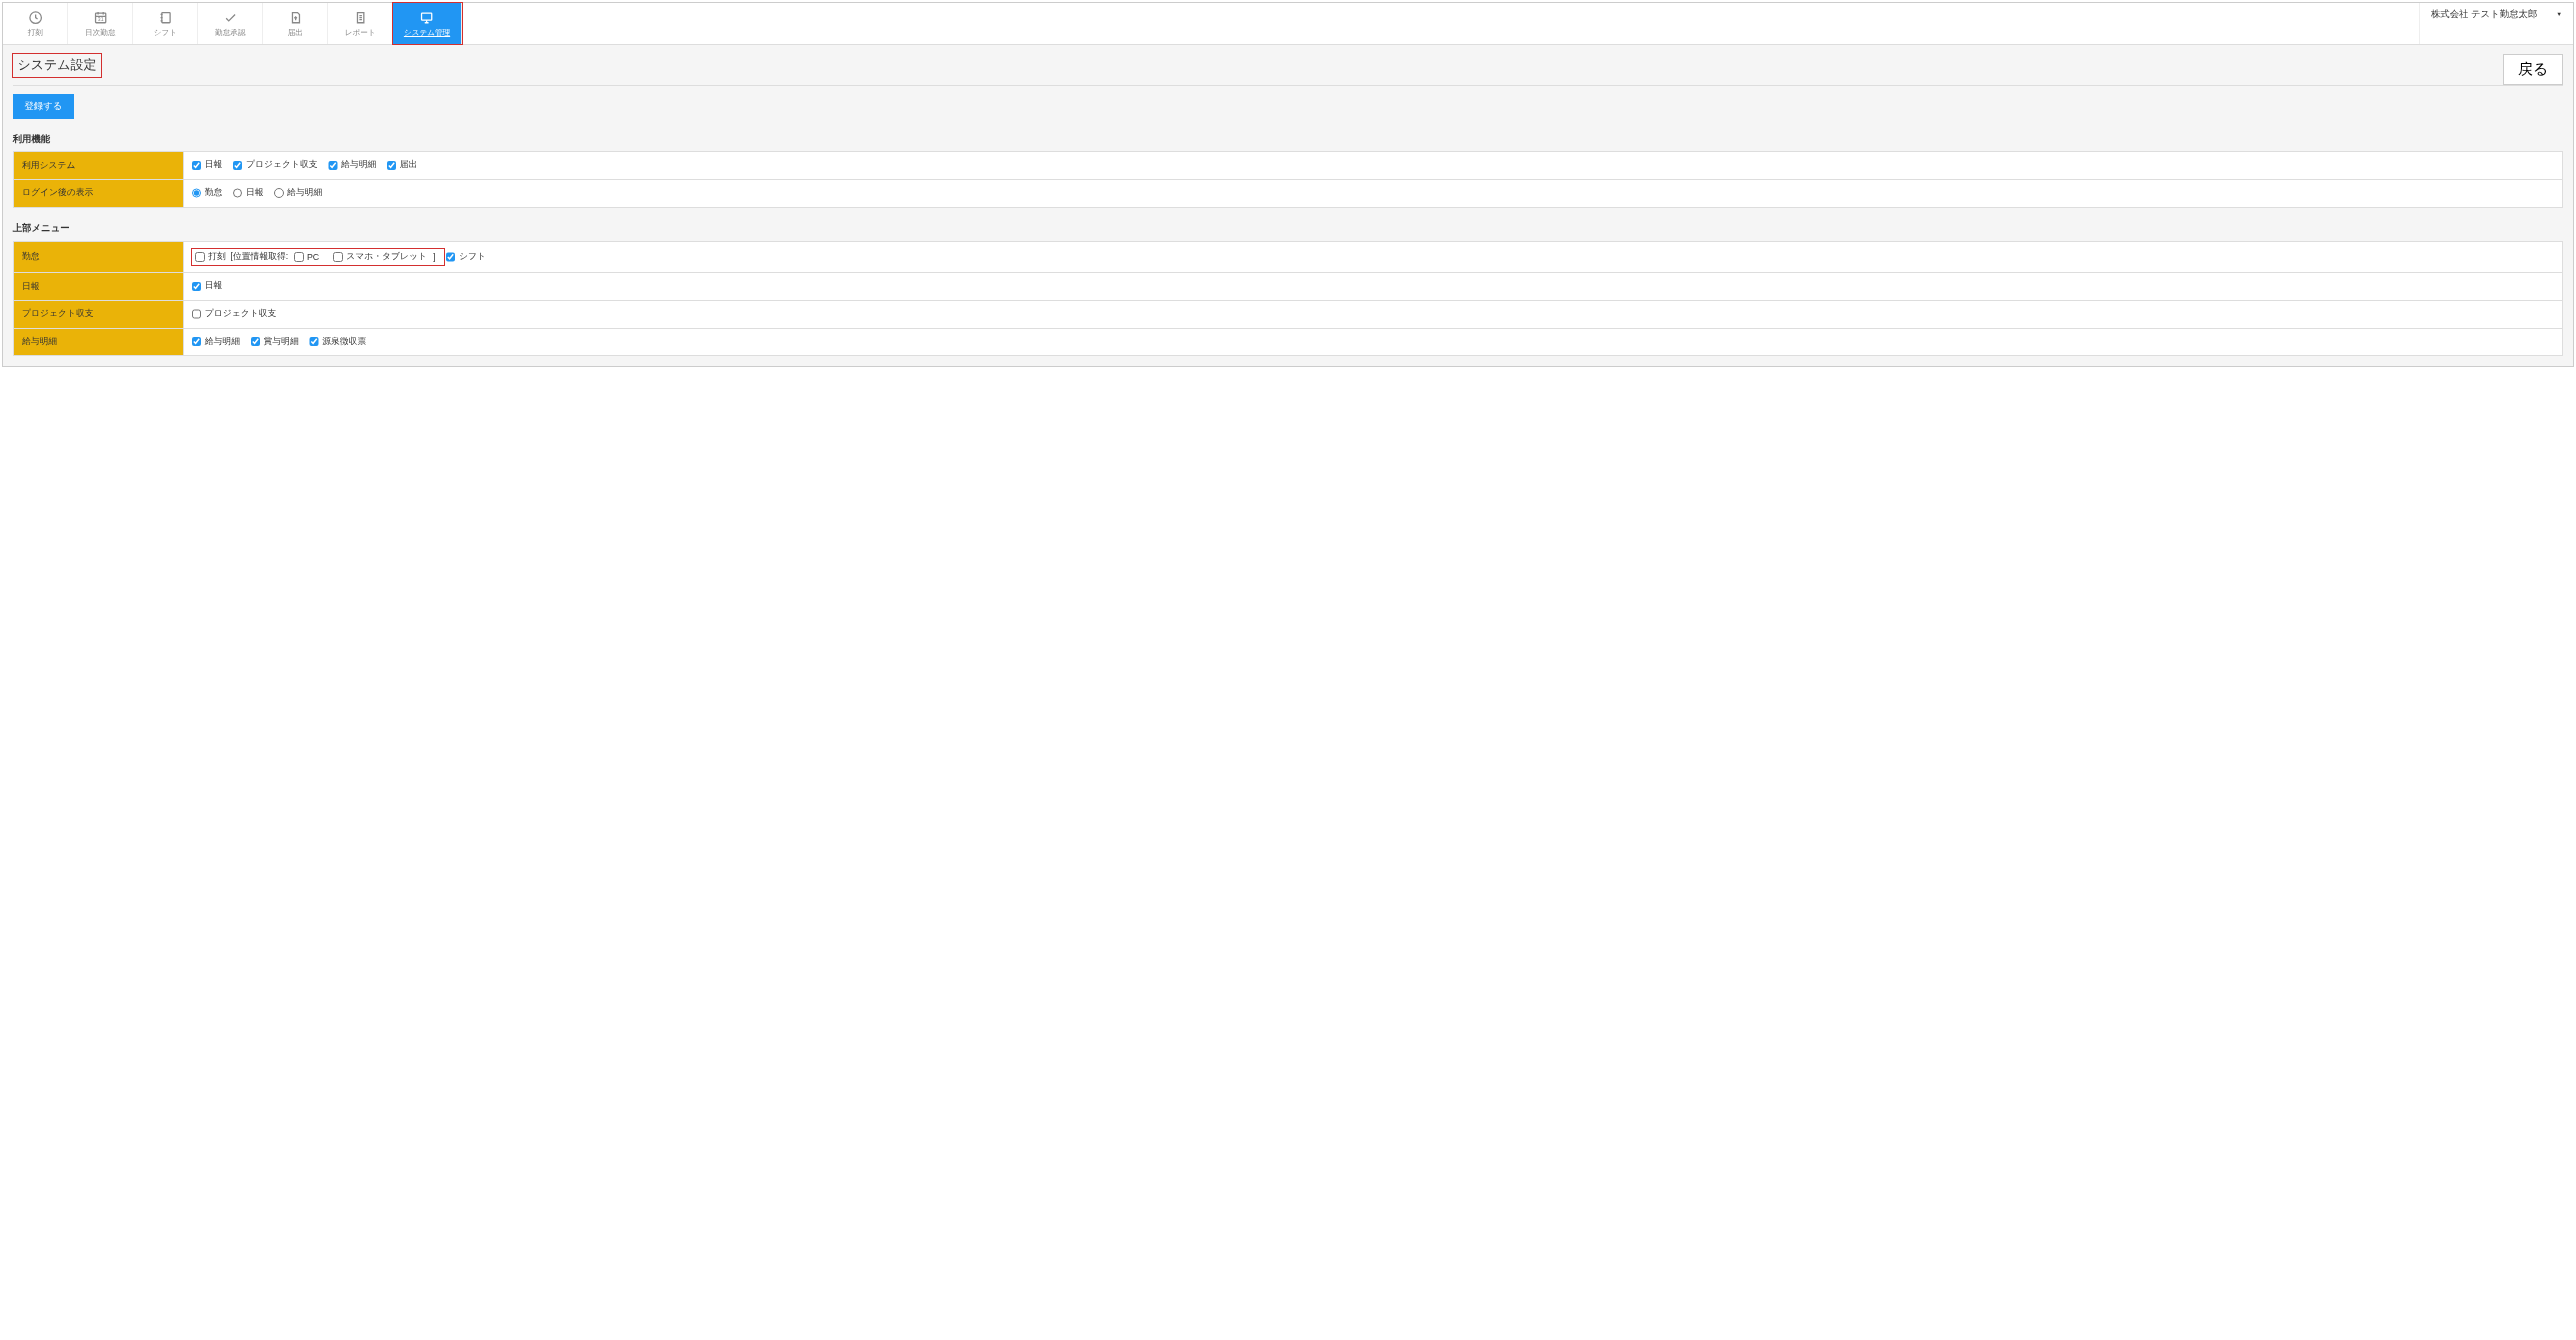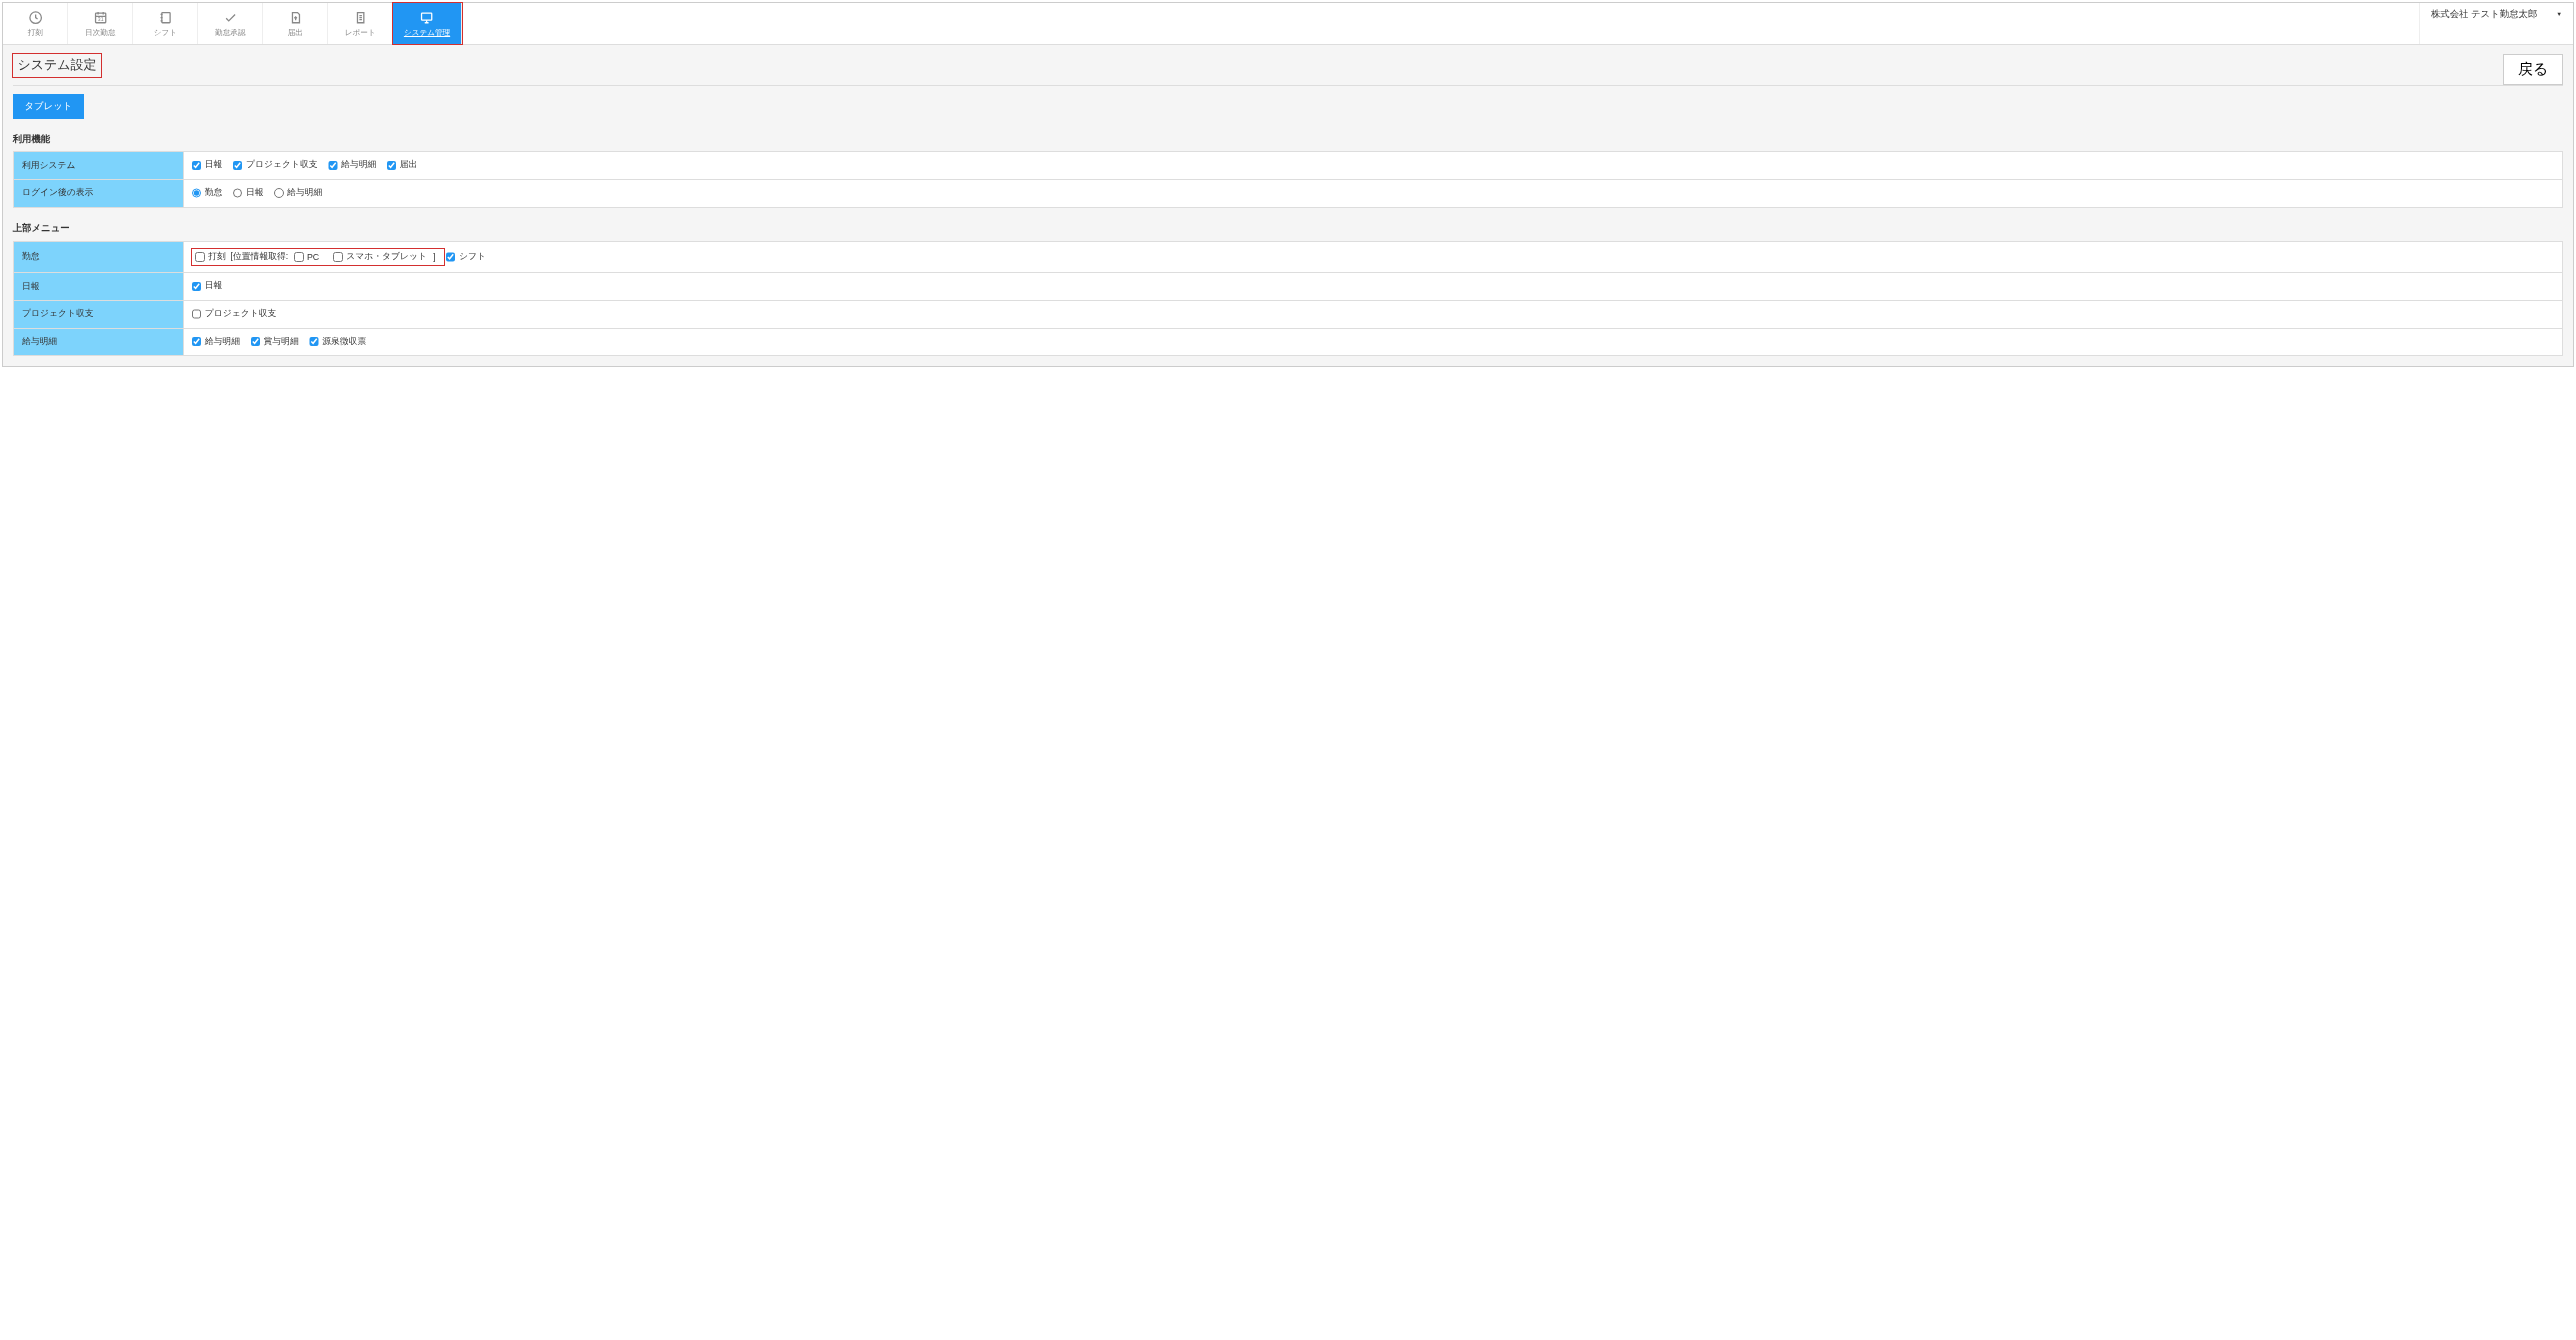--- a/index.html
+++ b/index.html
@@ -102,21 +102,21 @@
   background: #fff;
 }
 .settings-table td {
   border: 0.6px solid #ddd;
   padding: 7px 8.2px;
   font-size: 8.8px;
   vertical-align: middle;
 }
 .settings-table td.label-cell {
   width: 170px;
-  background: #7dd3fc;
+  background: #eab308;
 }
 .settings-table td.value-cell {
   background: #fff;
 }
 .cb-group {
   display: inline-flex;
   align-items: center;
   gap: 3.5px;
 }
 .cb-group + .cb-group { margin-left: 8.2px; }
@@ -219,21 +219,21 @@
     </div>
   </div>
 
   <div class="content">
     <div class="title-row">
       <span class="page-title">システム設定</span>
       <button class="back-btn">戻る</button>
     </div>
     <div class="divider"></div>
 
-    <button class="register-btn">タブレット</button>
+    <button class="register-btn">登録する</button>
 
     <div class="section-title">利用機能</div>
 
     <table class="settings-table">
       <tbody>
           <tr>
         <td class="label-cell">利用システム</td>
         <td class="value-cell">
           <span class="cb-group">
                 <input type="checkbox" checked="" style="">

